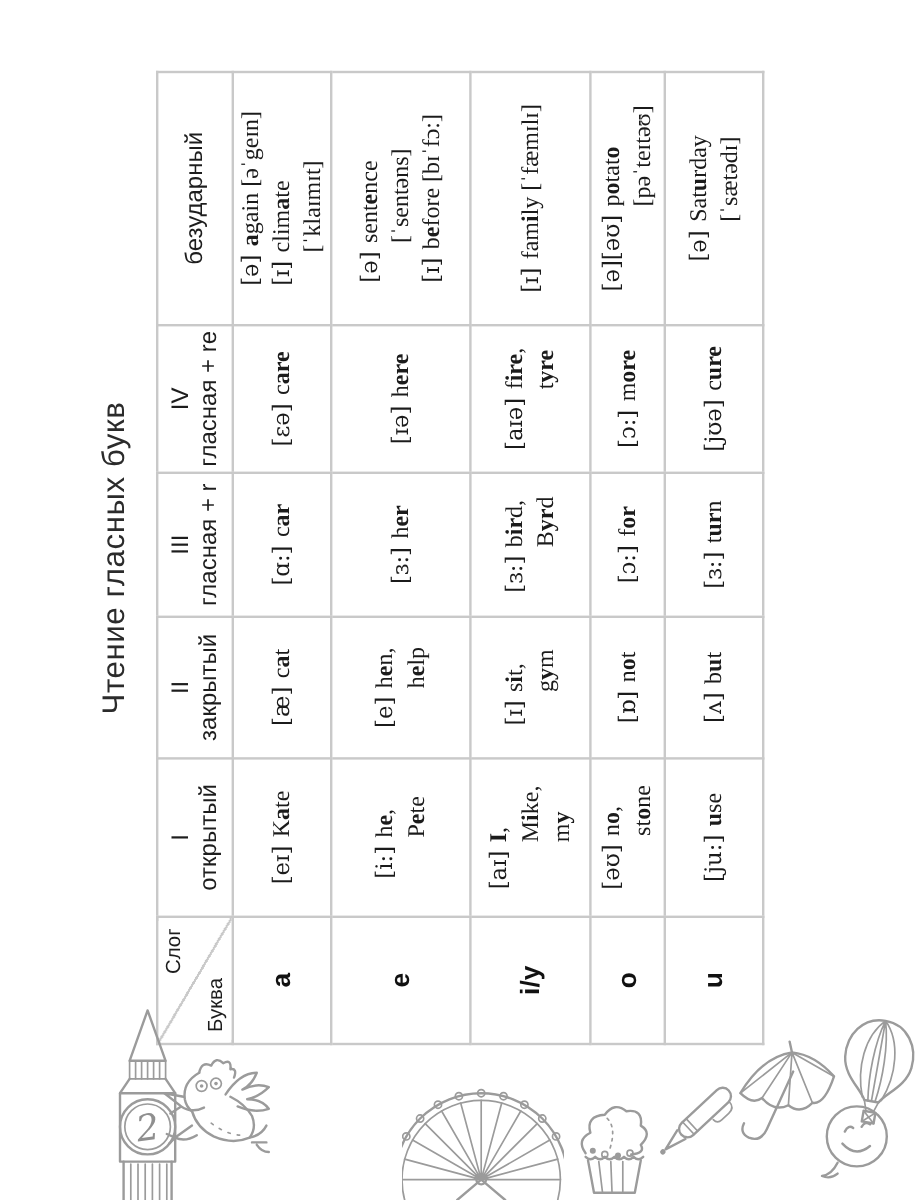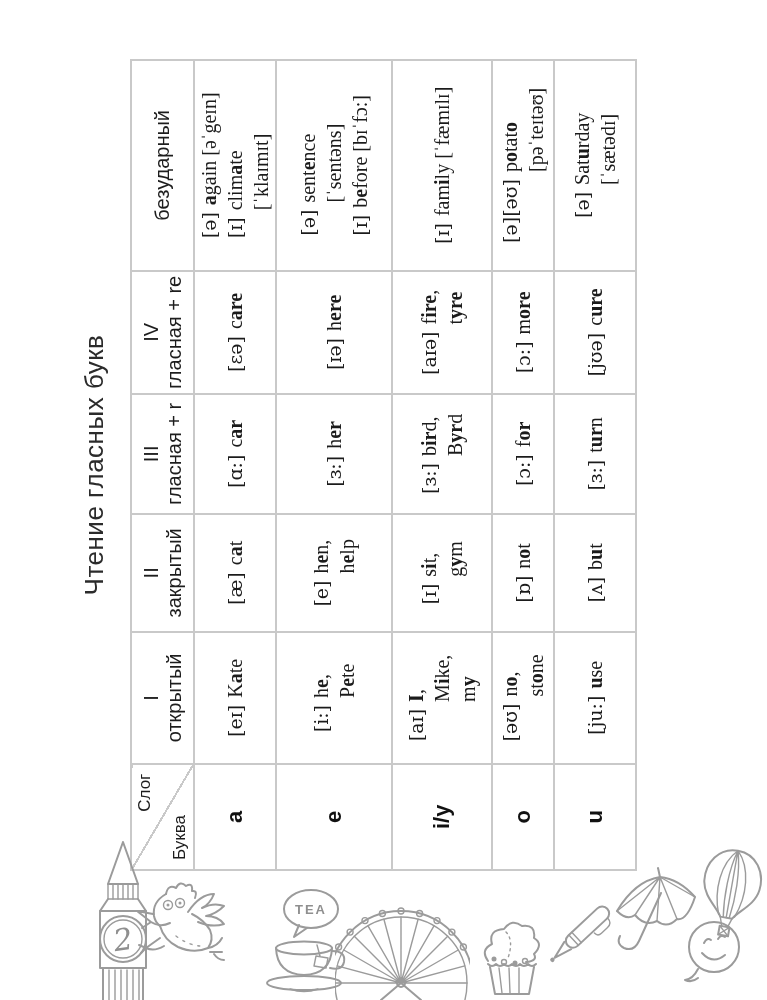--- a/index.html
+++ b/index.html
@@ -363,33 +363,20 @@
         <circle cx="50" cy="25" r="1.5" class="fill"></circle>
       <path d="M23,36 L7,33 L21,44 M21,44 Q30,50 40,45 M21,44 L12,50"></path>
       <path d="M58,34 Q70,16 84,16 Q80,26 72,30 Q84,24 94,28 Q86,36 76,38 Q88,38 94,46 Q82,50 68,44"></path>
       <path d="M30,48 Q34,62 48,69 Q64,76 78,70 Q84,62 80,52 Q74,42 62,36"></path>
       <path class="thin" d="M46,58 Q58,67 70,68" stroke-dasharray="2,6"></path>
       <path d="M78,70 Q88,68 92,60 M80,74 L92,74 M84,76 Q88,82 94,82"></path>
       <path d="M30,60 L16,70 Q24,74 34,68 M16,70 L9,67 M16,70 L11,75"></path>
     </svg>
   </div>
 
-  <div class="doodle" style="left:254px;top:884px">
-    <svg width="100" height="117" viewBox="0 0 100 117">
-      <ellipse cx="57" cy="25" rx="27" ry="19"></ellipse>
-      <path d="M45,41 L40,53 L53,44"></path>
-      <text class="tea-txt" x="57" y="30" text-anchor="middle">TEA</text>
-      <ellipse cx="50" cy="64" rx="28" ry="6.5"></ellipse>
-      <path d="M22,64 Q23,90 50,91 Q77,90 78,64"></path>
-      <path d="M78,67 Q92,67 90,78 Q88,87 76,84"></path>
-      <path class="thin" d="M63,61 L66,72 M62,72 L74,74 L72,84 L60,82 Z"></path>
-      <ellipse cx="50" cy="99" rx="37" ry="7"></ellipse>
-      <path class="thin" d="M36,105 Q50,110 64,105"></path>
-    </svg>
-  </div>
 
   <div class="doodle" style="left:335px;top:876px">
     <svg width="135" height="124" viewBox="0 0 135 124">
       <circle cx="66" cy="107" r="72"></circle>
       <circle cx="66" cy="107" r="66" class="thin"></circle>
       <path class="thin" d="M66,107 L0,107 M66,107 L2.2,89.9 M66,107 L8.8,74 M66,107 L19.3,60.3 M66,107 L33,49.8 M66,107 L48.9,43.2 M66,107 L66,41 M66,107 L83.1,43.2 M66,107 L99,49.8 M66,107 L112.7,60.3 M66,107 L123.2,74 M66,107 L129.8,89.9 M66,107 L132,107"></path>
       <circle cx="66" cy="107" r="4"></circle>
       <circle cx="3.6" cy="71" r="3" class="thin"></circle>
         <circle cx="15.1" cy="56.1" r="3" class="thin"></circle>
       <circle cx="30" cy="44.6" r="3" class="thin"></circle>

